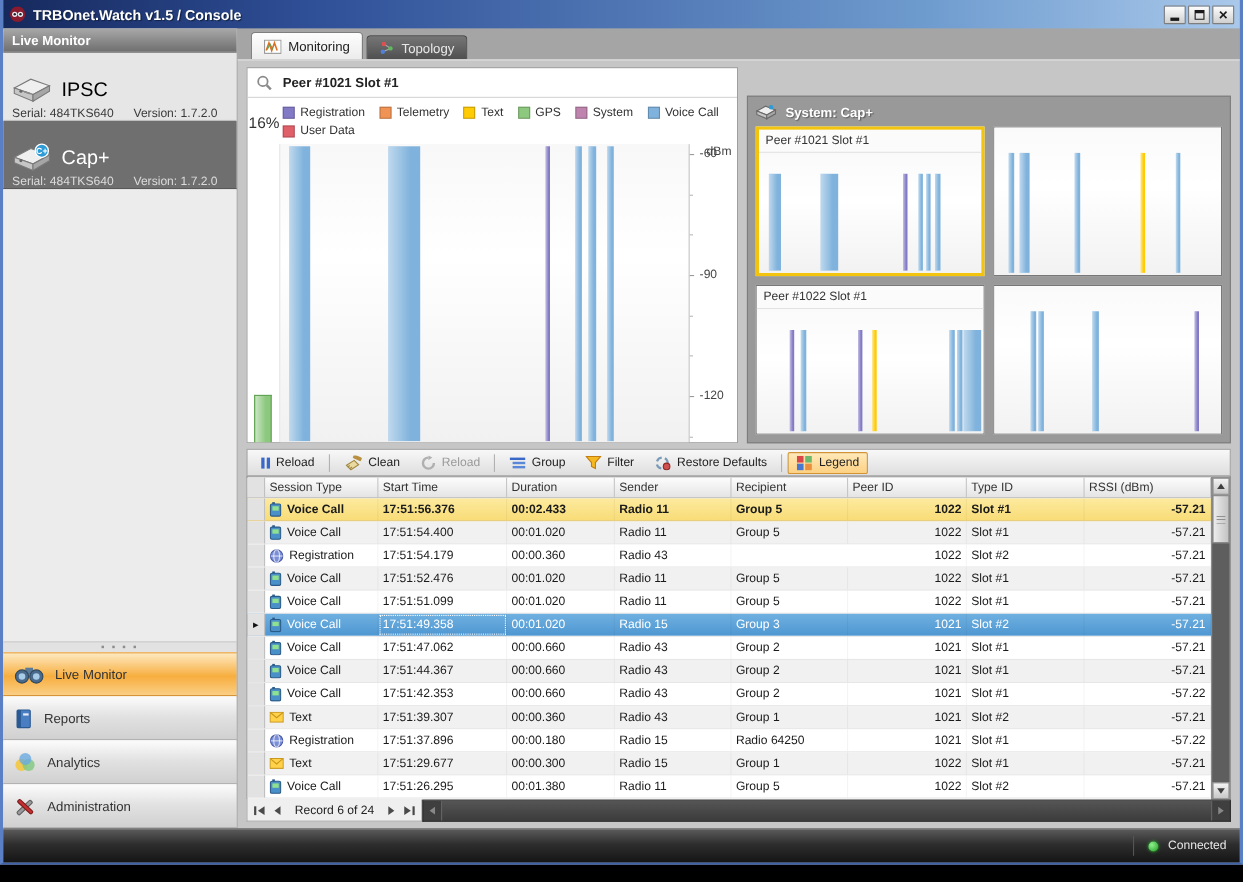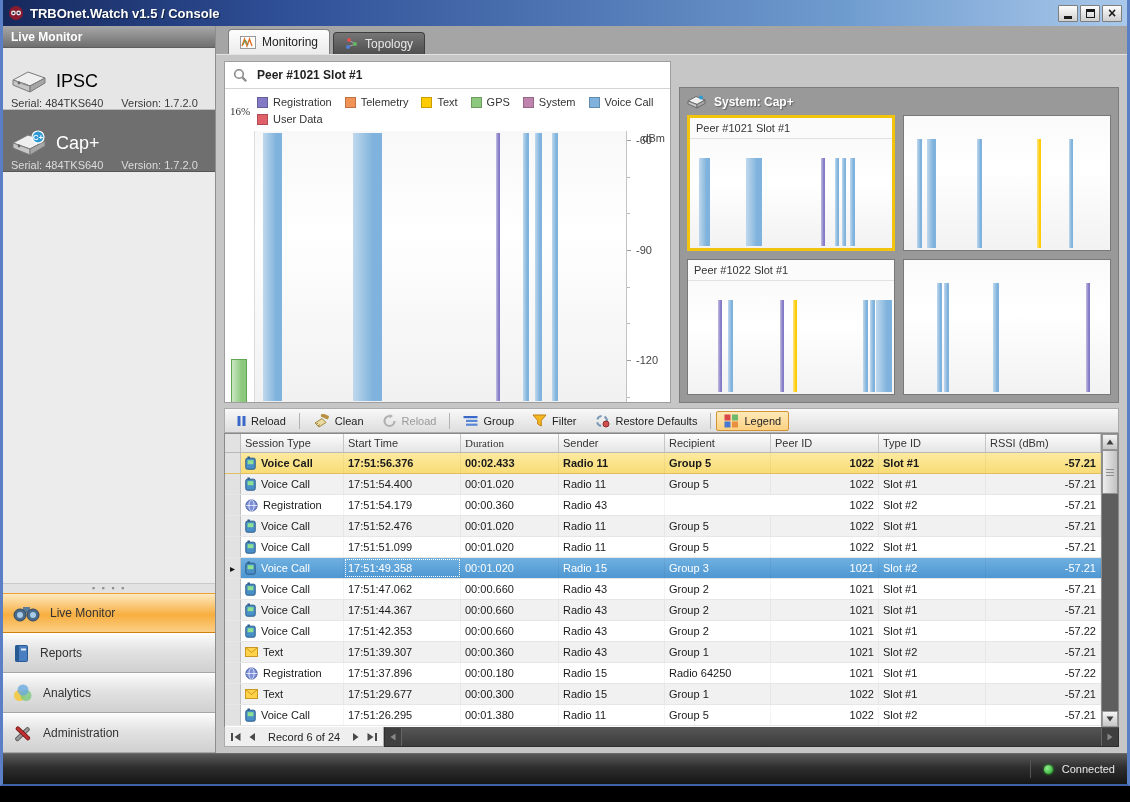--- a/index.html
+++ b/index.html
@@ -43,21 +43,21 @@
   .tab { display:flex; align-items:center; gap:6px; font-size:12px; padding:0 11px; border:1px solid #7E7E7E; border-bottom:none; border-radius:4px 4px 0 0; }
   .tab.active { background:linear-gradient(#FDFDFD,#ECECEC); color:#222; height:25px; }
   .tab.inactive { background:linear-gradient(#767676,#4F4F4F); color:#E8E8E8; height:22px; border-color:#3E3E3E; }
   .content { flex:1; background:#C6C6C6; border-top:1px solid #E2E2E2; padding:6px 8px; display:flex; flex-direction:column; min-height:0; }
   .top-section { height:342px; flex:0 0 342px; display:flex; gap:8px; }
   
   .chart-panel { width:447px; flex:0 0 447px; background:#fff; border:1px solid #9E9E9E; display:flex; flex-direction:column; }
   .chart-header { height:27px; flex:0 0 27px; display:flex; align-items:center; gap:9px; padding:0 8px; border-bottom:1px solid #D4D4D4;
                   font-size:12px; font-weight:bold; color:#222; }
   .chart-legend-row { display:flex; padding:5px 0 2px; }
-  .util-label { width:30px; flex:0 0 30px; font-size:11px; color:#333; display:flex; align-items:center; justify-content:center;font-family:Liberation Serif, serif; }
+  .util-label { width:30px; flex:0 0 30px; font-size:14px; color:#333; display:flex; align-items:center; justify-content:center; }
   .legend-items { flex:1; display:flex; flex-wrap:wrap; column-gap:13px; row-gap:5px; padding:2px 6px 2px 2px; align-items:center; }
   .legend-item { display:flex; align-items:center; gap:5px; font-size:11px; color:#333; }
   .legend-swatch { width:11px; height:11px; border:1px solid rgba(0,0,0,.22); }
   .chart-body { flex:1; display:flex; min-height:0; margin-top:2px; }
   .util-gutter { width:30px; flex:0 0 30px; position:relative; border-right:1px solid #DCDCDC; }
   .util-bar { position:absolute; bottom:0; left:6px; width:16px; border:1px solid #62A455; border-bottom:none;
               background-color:#8CC87D; background-image:linear-gradient(90deg,rgba(255,255,255,.55),rgba(255,255,255,0) 70%); }
   .plot { flex:1; position:relative; background:linear-gradient(180deg,#F8F8F8,#FFFFFF 38%,#F1F1F1); }
   .bar { position:absolute; bottom:1px; top:2px; background-image:linear-gradient(90deg,rgba(255,255,255,.5),rgba(255,255,255,0) 70%); }
   .axis { width:44px; flex:0 0 44px; position:relative; border-left:1px solid #C4C4C4; font-size:11px; color:#444; }
@@ -467,21 +467,21 @@
               <span>Legend</span>
             </div>
           </div>
 
         <div class="table-area">
           <div class="table-main">
             <div class="thead" id="thead">
                 <div class="th ind-cell"></div>
                 <div class="th" style="width: 103px; flex: 0 0 103px;">Session Type</div>
                 <div class="th" style="width: 117px; flex: 0 0 117px;">Start Time</div>
-                <div class="th" style="width: 98px; flex: 0 0 98px; font-family: Liberation Serif, serif;">Duration</div>
+                <div class="th" style="width: 98px; flex: 0 0 98px;">Duration</div>
                 <div class="th" style="width: 106px; flex: 0 0 106px;">Sender</div>
                 <div class="th" style="width: 106px; flex: 0 0 106px;">Recipient</div>
                 <div class="th" style="width: 108px; flex: 0 0 108px;">Peer ID</div>
                 <div class="th" style="width: 107px; flex: 0 0 107px;">Type ID</div>
                 <div class="th" style="flex: 1 1 0%;">RSSI (dBm)</div>
               </div>
             <div class="tbody" id="tbody">
                 <div class="trow highlighted">
                   <div class="ind-cell" style="font-size: 10px;"></div>
                   <div class="td" style="width: 103px; flex: 0 0 103px;">

